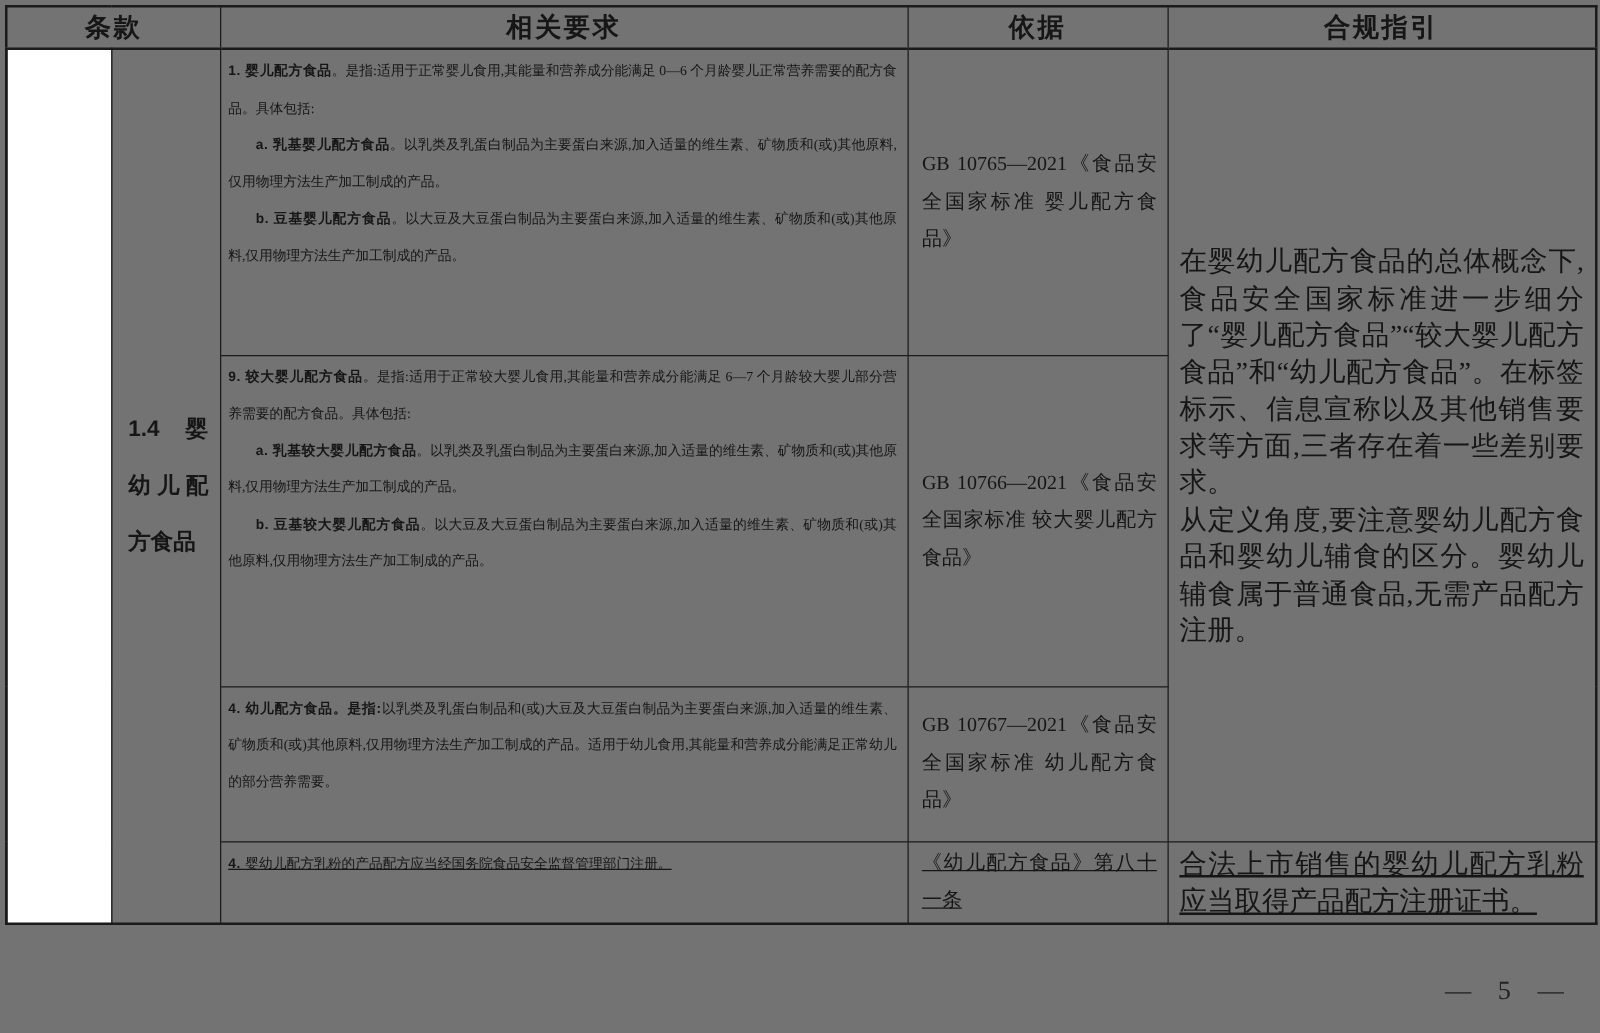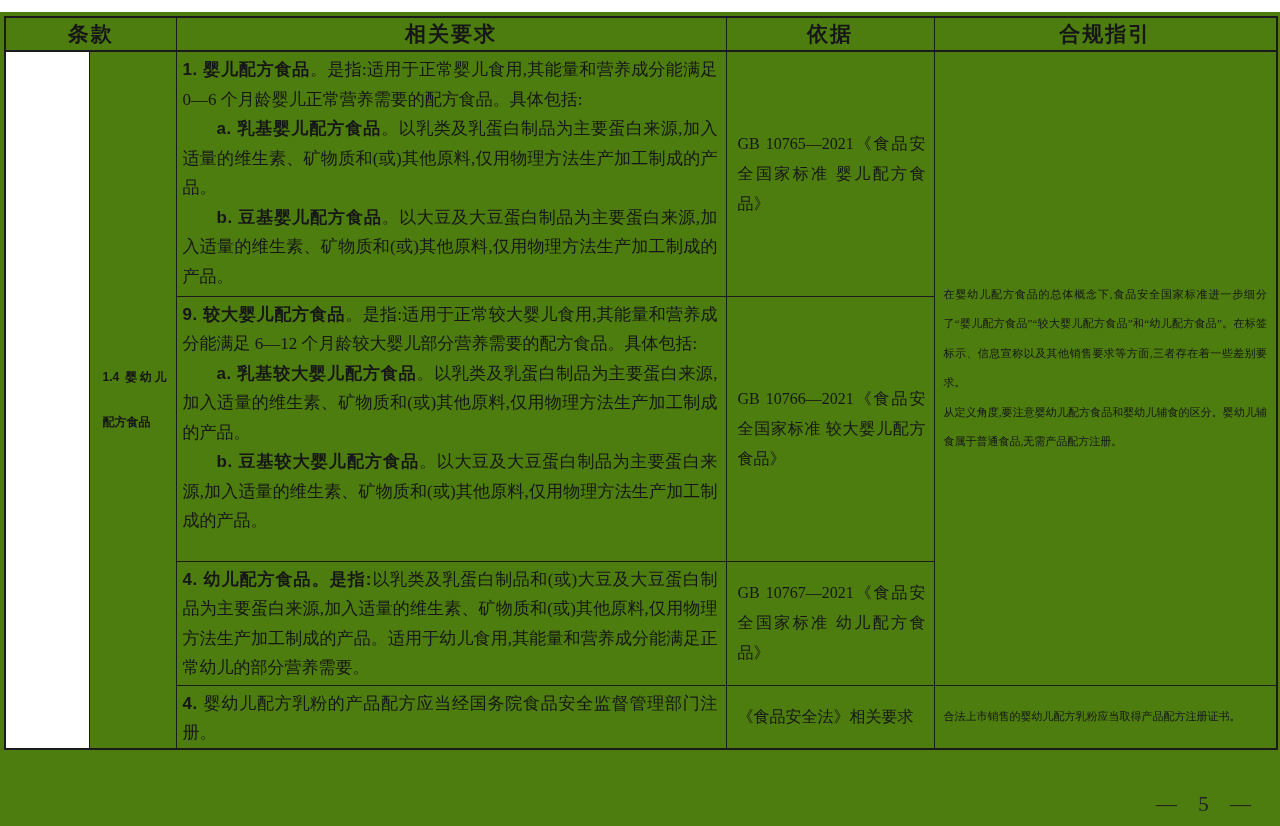--- a/index.html
+++ b/index.html
@@ -1,69 +1,69 @@
 <!DOCTYPE html>
 <html><head>
 <meta charset="utf-8">
 <style>
   html,body{margin:0;padding:0;background:#ffffff;}
   body{
     width:1280px;height:826px;position:relative;overflow:hidden;
     font-family:"Liberation Serif", serif;color:#161616;
     -webkit-font-smoothing:antialiased;
   }
-  .sheet{position:absolute;inset:0;background:#4d7c0f;margin-top:12px;}
+  .sheet{position:absolute;inset:0;background:#737373;}
   table.doc{
     position:absolute;left:4px;top:4px;
     border-collapse:collapse;table-layout:fixed;
     width:1272px;
     border:2px solid #1b1b1b;
   }
   td,th{border:1px solid #1b1b1b;box-sizing:border-box;overflow:hidden;}
   tr.header-row th{
     font-family:"Liberation Sans", sans-serif;
     font-weight:700;font-size:21px;height:34px;
     text-align:center;vertical-align:middle;
     border-bottom:2px solid #1b1b1b;
     letter-spacing:2px;
   }
   tr.r1{height:245px;}
   tr.r2{height:265px;}
   tr.r3{height:124px;}
-  tr.r4{height:59px;}
+  tr.r4{height:59px;text-decoration:underline;}
   td.clause-empty{background:#fff;}
   td.clause{
     vertical-align:middle;
     font-family:"Liberation Sans", sans-serif;
-    font-weight:700;font-size:12px;line-height:45px;
+    font-weight:700;font-size:18px;line-height:45px;
     padding:0 9px 0 13px;text-align:justify;
     word-break:break-all;
   }
   td.req{
     vertical-align:top;
-    font-size:17px;line-height:29.5px;
+    font-size:11px;line-height:29.5px;
     padding:3px 8px 0 6px;
     text-align:justify;
   }
   td.req p{margin:0;}
   td.req p.ind{text-indent:2em;}
   .lead{
     font-weight:700;
     font-family:"Liberation Sans", sans-serif;
     letter-spacing:0.5px;
   }
   td.basis{
     vertical-align:middle;
     font-size:16px;line-height:30px;
     padding:2px 8px 2px 11px;
     text-align:justify;
   }
   td.guidance{
     vertical-align:middle;
-    font-size:11px;line-height:29.5px;
+    font-size:22px;line-height:29.5px;
     padding:2px 9px;
     text-align:justify;
   }
   td.guidance p{margin:0;}
   .page-number{
     position:absolute;right:28px;top:780px;
     font-size:21px;letter-spacing:1px;word-spacing:14px;
     color:#222;
   }
 </style>
@@ -100,38 +100,38 @@
       </td>
       <td class="basis">GB 10765—2021《食品安全国家标准 婴儿配方食品》</td>
       <td class="guidance" rowspan="3">
         <p>在婴幼儿配方食品的总体概念下,食品安全国家标准进一步细分了“婴儿配方食品”“较大婴儿配方食品”和“幼儿配方食品”。在标签标示、信息宣称以及其他销售要求等方面,三者存在着一些差别要求。</p>
         <p>从定义角度,要注意婴幼儿配方食品和婴幼儿辅食的区分。婴幼儿辅食属于普通食品,无需产品配方注册。</p>
       </td>
     </tr>
 
     <tr class="r2">
       <td class="req">
-        <p><b class="lead">9. 较大婴儿配方食品</b><span>。是指:适用于正常较大婴儿食用,其能量和营养成分能满足 6—12 个月龄较大婴儿部分营养需要的配方食品。具体包括:</span></p>
+        <p><b class="lead">9. 较大婴儿配方食品</b><span>。是指:适用于正常较大婴儿食用,其能量和营养成分能满足 6—7 个月龄较大婴儿部分营养需要的配方食品。具体包括:</span></p>
         <p class="ind"><b class="lead">a. 乳基较大婴儿配方食品</b><span>。以乳类及乳蛋白制品为主要蛋白来源,加入适量的维生素、矿物质和(或)其他原料,仅用物理方法生产加工制成的产品。</span></p>
         <p class="ind"><b class="lead">b. 豆基较大婴儿配方食品</b><span>。以大豆及大豆蛋白制品为主要蛋白来源,加入适量的维生素、矿物质和(或)其他原料,仅用物理方法生产加工制成的产品。</span></p>
       </td>
       <td class="basis">GB 10766—2021《食品安全国家标准 较大婴儿配方食品》</td>
     </tr>
 
     <tr class="r3">
       <td class="req">
         <p><b class="lead">4. 幼儿配方食品。是指:</b><span>以乳类及乳蛋白制品和(或)大豆及大豆蛋白制品为主要蛋白来源,加入适量的维生素、矿物质和(或)其他原料,仅用物理方法生产加工制成的产品。适用于幼儿食用,其能量和营养成分能满足正常幼儿的部分营养需要。</span></p>
       </td>
       <td class="basis">GB 10767—2021《食品安全国家标准 幼儿配方食品》</td>
     </tr>
 
     <tr class="r4">
       <td class="req">
         <p><b class="lead">4. </b><span>婴幼儿配方乳粉的产品配方应当经国务院食品安全监督管理部门注册。</span></p>
       </td>
-      <td class="basis">《食品安全法》相关要求</td>
+      <td class="basis">《幼儿配方食品》第八十一条</td>
       <td class="guidance">合法上市销售的婴幼儿配方乳粉应当取得产品配方注册证书。</td>
     </tr>
   </tbody>
     </table>
 
   <div class="page-number">— 5 —</div>
 </div>
 
 </body></html>

